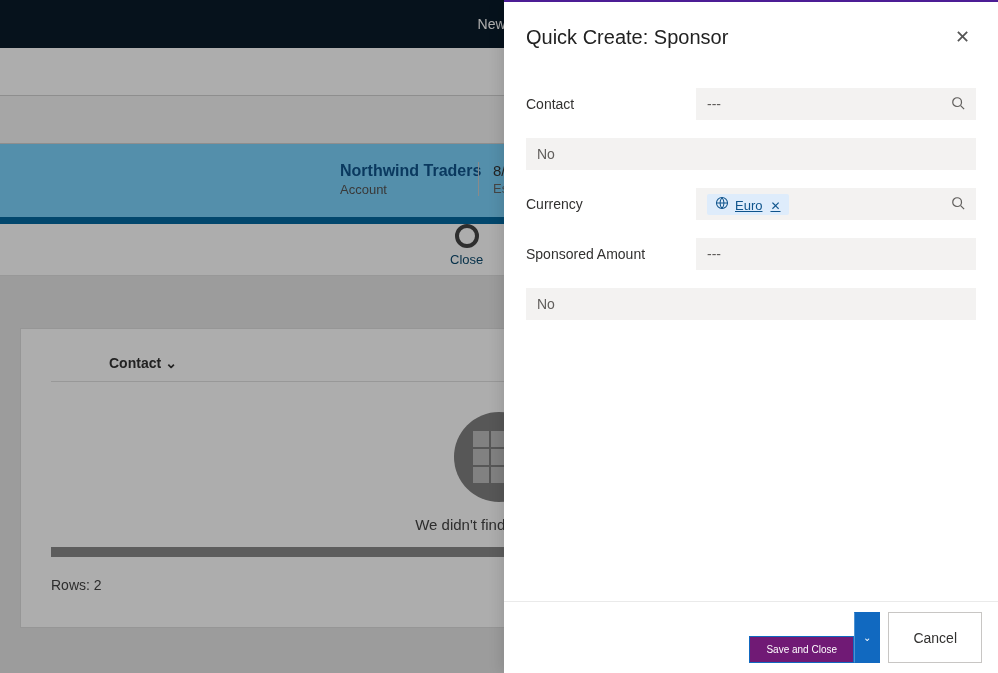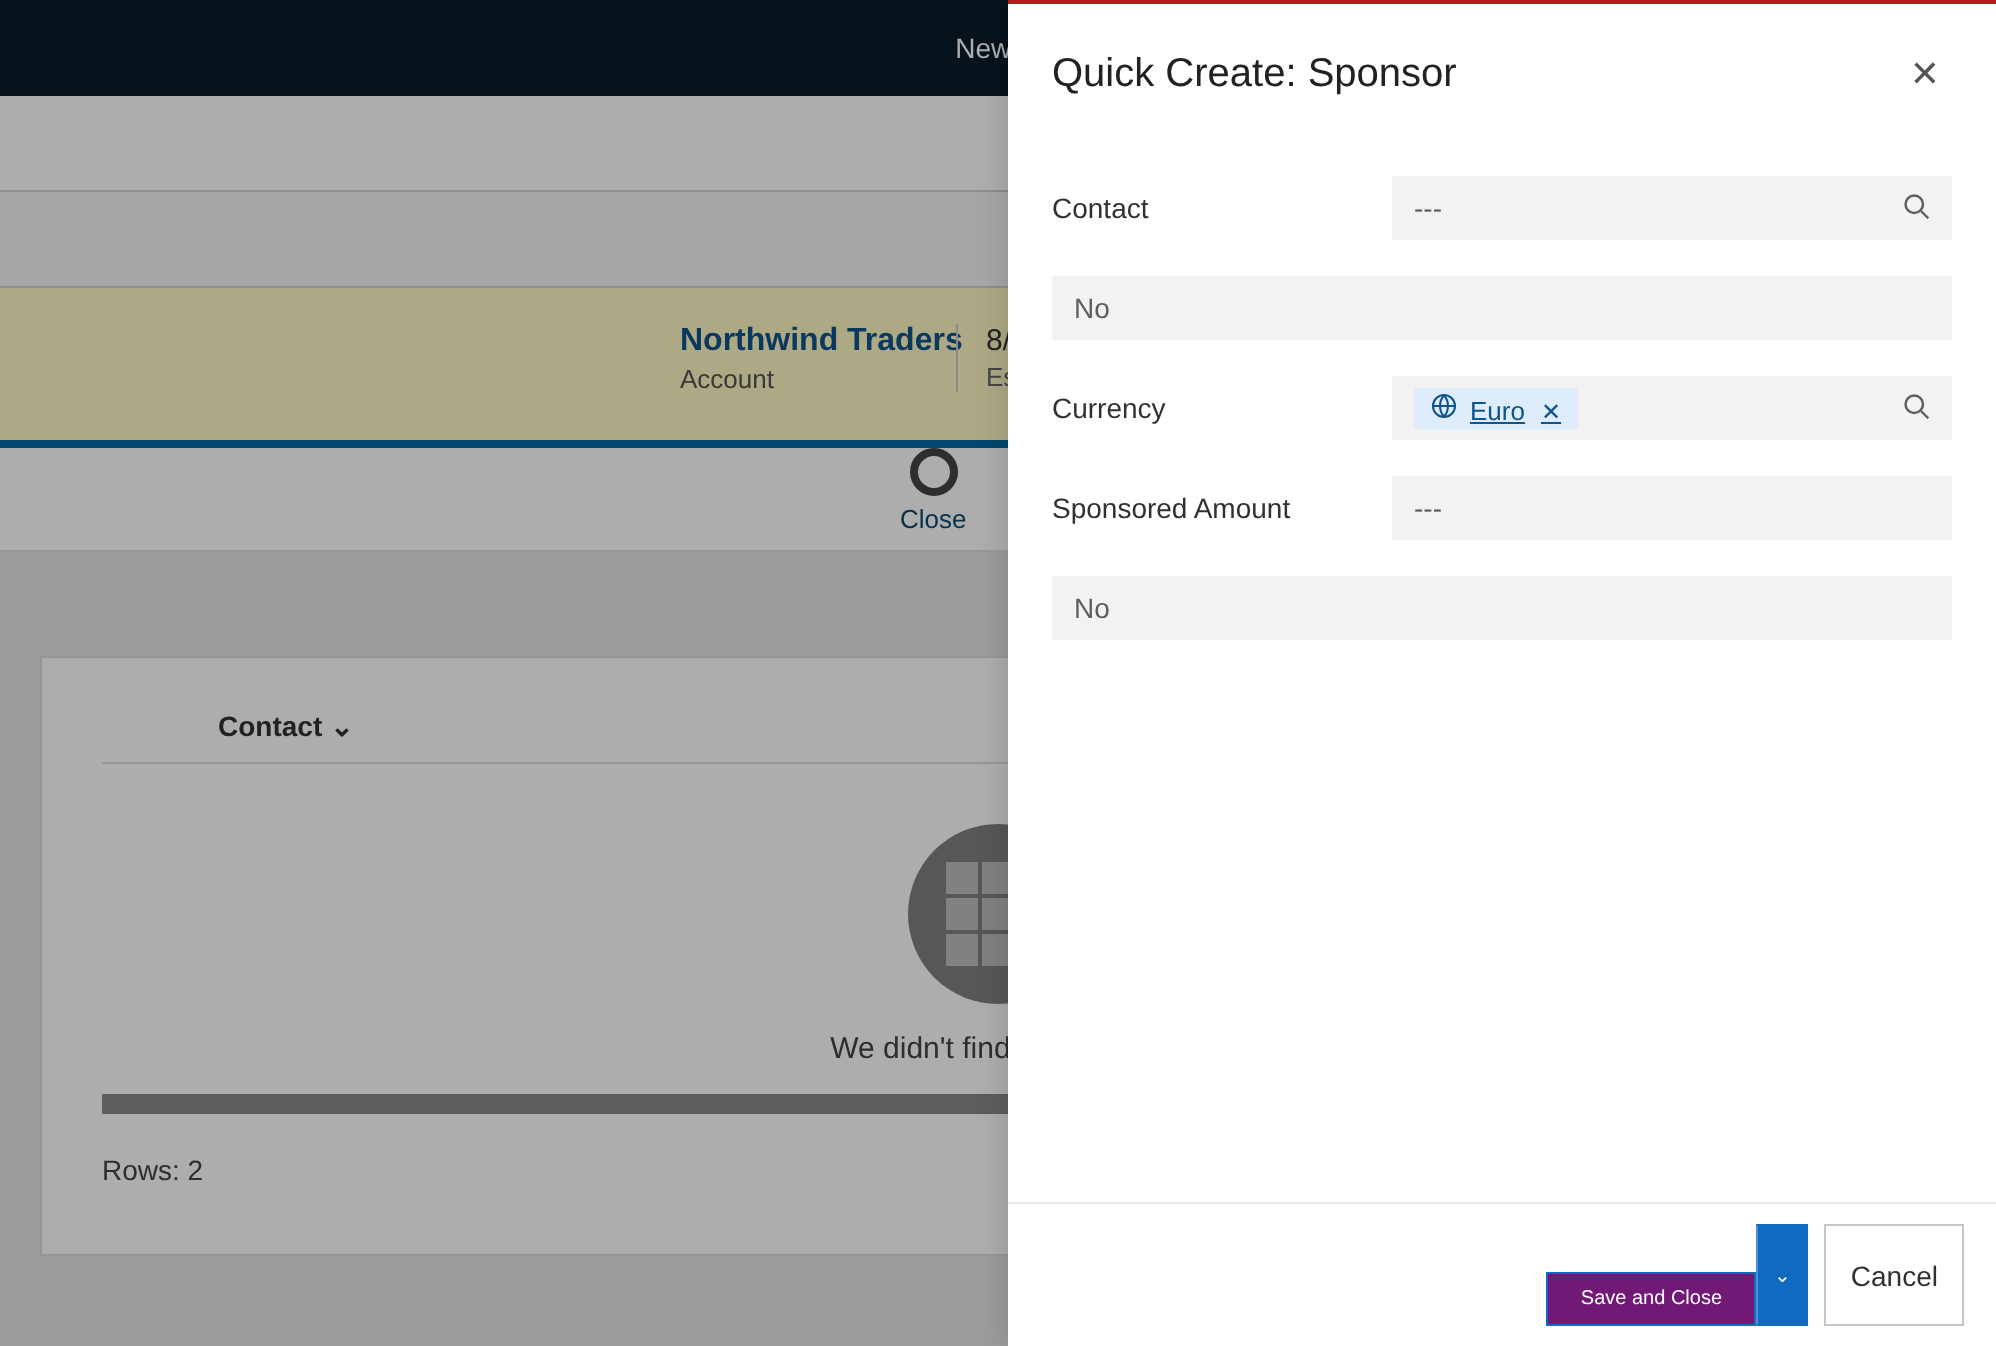--- a/index.html
+++ b/index.html
@@ -22,22 +22,22 @@
     background: #fff;
     border-bottom: 0.5px solid #d1d1d1;
   }
   .subbar2 {
     height: 48px;
     background: #f5f5f5;
     border-bottom: 0.5px solid #d1d1d1;
   }
   .record-header {
     height: 80px;
-    background: #fef9c3;
-    border-bottom: 4px solid #0369a1;
+    background: #7dd3fc;
+    border-bottom: 7px solid #0369a1;
     position: relative;
     padding: 18px 0 0 340px;
   }
   .record-name {
     color: #0f548c;
     font-size: 16px;
     font-weight: 600;
   }
   .record-sub {
     color: #555;
@@ -117,21 +117,21 @@
     background: rgba(0,0,0,0.32);
   }
 
   
   .panel {
     position: absolute;
     right: 0; top: 0;
     width: 494px;
     height: 673px;
     background: #fff;
-    border-top: 2px solid #b91c1c;
+    border-top: 2px solid #4c1d95;
     display: flex; flex-direction: column;
     box-shadow: -4px 0 12px rgba(0,0,0,0.1);
   }
   .panel-head {
     padding: 20px 22px 8px 22px;
     display: flex; align-items: center; justify-content: space-between;
   }
   .panel-title { font-size: 20px; color: #222; }
   .close-btn { font-size: 18px; color: #555; cursor: pointer; padding: 4px 6px; }
 
@@ -203,21 +203,21 @@
     border-left: 1px solid #4d92d2;
     padding: 7px 8px;
     font-size: 10px;
     cursor: pointer;
     display: flex; align-items: center;
   }
   .btn-secondary {
     background: #fff;
     border: 1px solid #c8c6c4;
     font-size: 14px;
-    padding: 7px 12px;
+    padding: 7px 24px;
     cursor: pointer;
     color: #323130;
   }
 </style>
 </head>
 <body>
 
 <div class="page">
   <div class="topbar">
     <span>New lo</span>

